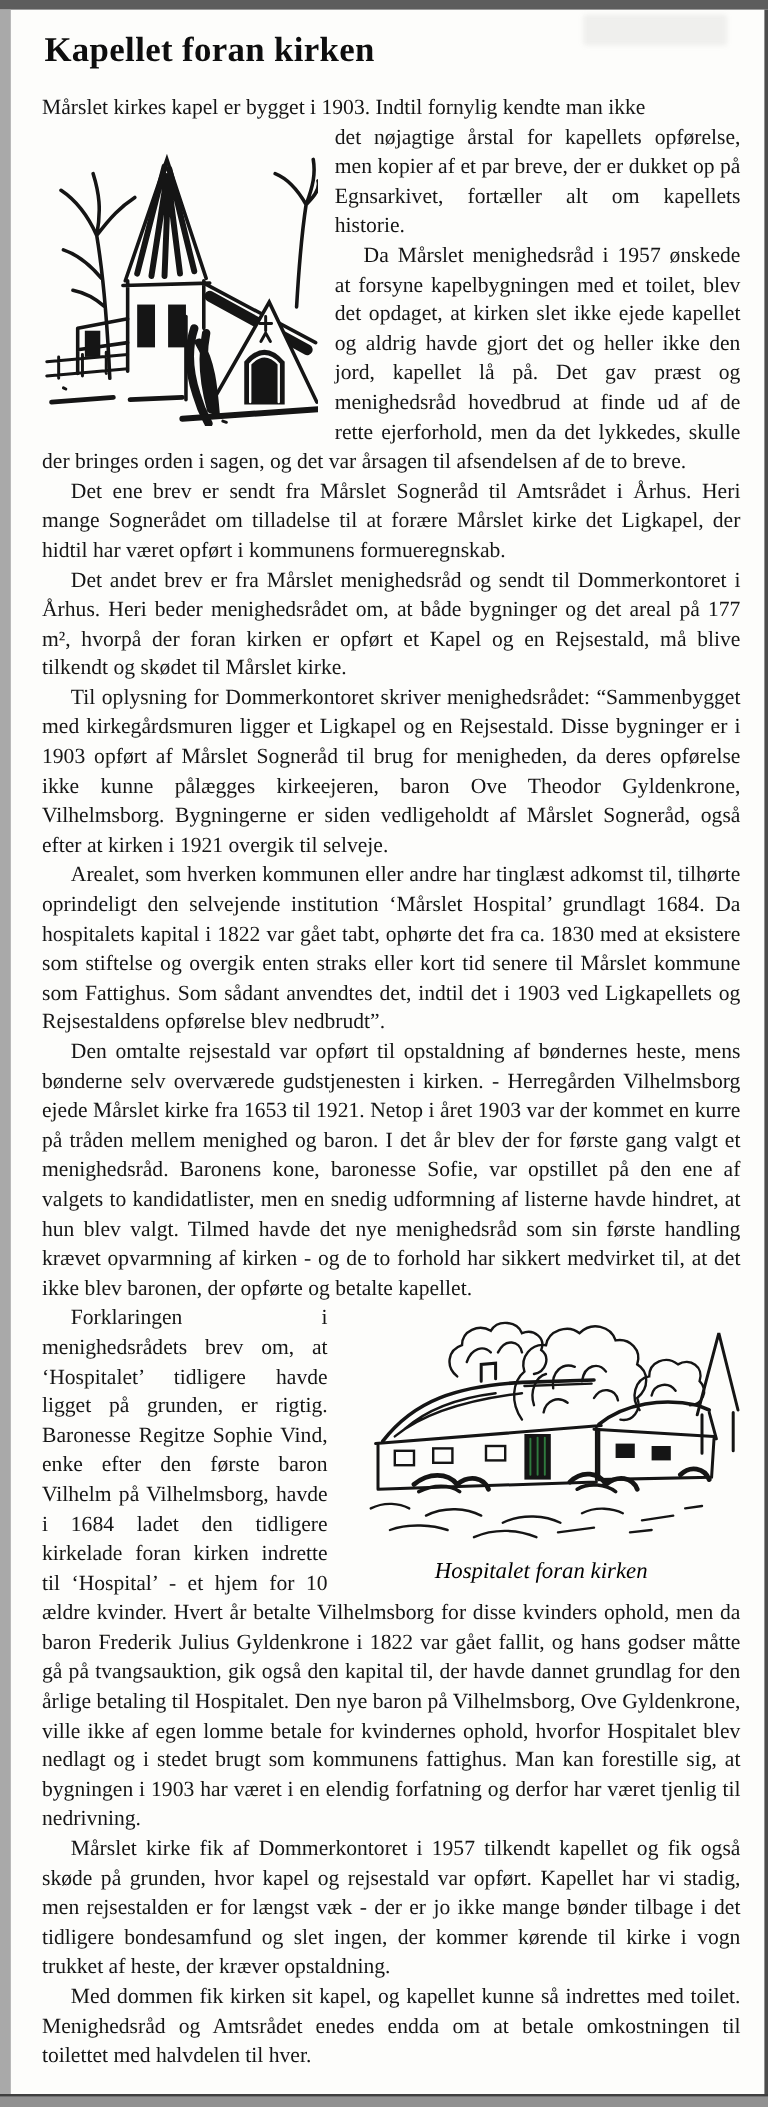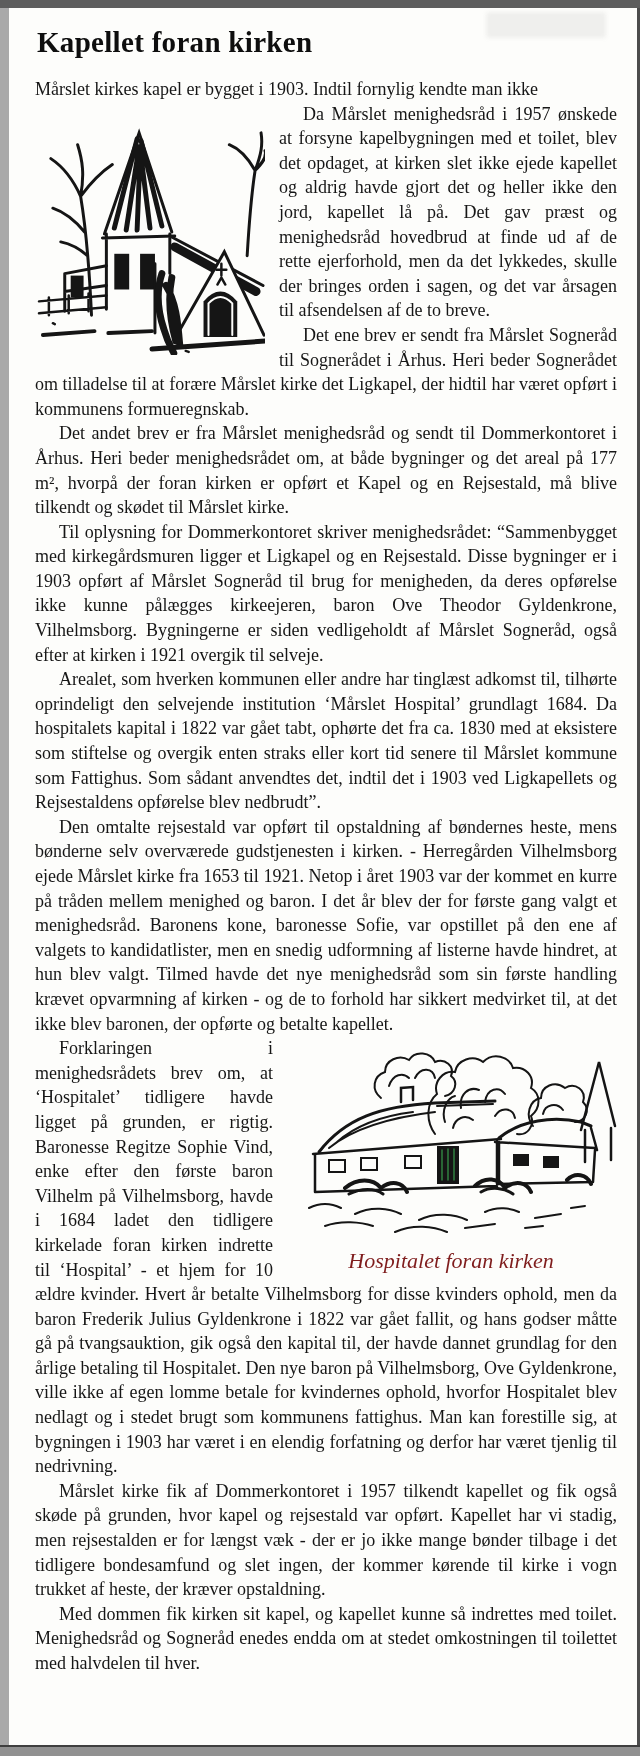--- a/index.html
+++ b/index.html
@@ -41,22 +41,22 @@
     margin:3px 14px 4px 0;
   }
   .fig-church svg { width:230px; height:250px; display:block; }
 
   .fig-hospital {
     float:right; width:332px;
     margin:4px 0 2px 12px; text-align:center;
   }
   .fig-hospital svg { width:332px; height:208px; display:block; }
   .fig-hospital figcaption {
-    font-style:italic; font-size:22px; line-height:24px;
-    margin-top:1px; color:#7f1d1d;
+    font-style:italic; font-size:19px; line-height:24px;
+    margin-top:1px; color:#000000;
   }
 </style>
 </head>
 <body>
 
 <div class="scan">
   <div class="frame-top"></div>
   <div class="frame-left"></div>
   <div class="frame-right"></div>
   <div class="frame-bottom"></div>
@@ -100,22 +100,23 @@
 
           <path stroke-width="7" d="M128 170 C122 188 124 208 130 226 C134 240 138 246 140 250 M138 174 C134 194 136 216 142 238 M132 182 C142 198 144 218 146 242"></path>
 
           <path stroke-width="4" d="M8 232 L60 228 M74 230 L118 228"></path>
           <path stroke-width="5" d="M118 246 L232 238"></path>
           <path stroke-width="2.5" d="M18 220 L20 221 M152 248 L155 249"></path>
         </g>
       </svg>
     </div>
 
+    <p class="body">det nøjagtige årstal for kapellets opførelse, men kopier af et par breve, der er dukket op på Egnsarkivet, fortæller alt om kapellets historie.</p>
     <p class="body indent">Da Mårslet menighedsråd i 1957 ønskede at forsyne kapelbygningen med et toilet, blev det opdaget, at kirken slet ikke ejede kapellet og aldrig havde gjort det og heller ikke den jord, kapellet lå på. Det gav præst og menighedsråd hovedbrud at finde ud af de rette ejerforhold, men da det lykkedes, skulle der bringes orden i sagen, og det var årsagen til afsendelsen af de to breve.</p>
-    <p class="body indent">Det ene brev er sendt fra Mårslet Sogneråd til Sognerådet i Århus. Heri beder Sognerådet om tilladelse til at forære Mårslet kirke det Ligkapel, der hidtil har været opført i kommunens formueregnskab.</p>
+    <p class="body indent">Det ene brev er sendt fra Mårslet Sogneråd til Amtsrådet i Århus. Heri mange Sognerådet om tilladelse til at forære Mårslet kirke det Ligkapel, der hidtil har været opført i kommunens formueregnskab.</p>
     <p class="body indent">Det andet brev er fra Mårslet menighedsråd og sendt til Dommerkontoret i Århus. Heri beder menighedsrådet om, at både bygninger og det areal på 177 m², hvorpå der foran kirken er opført et Kapel og en Rejsestald, må blive tilkendt og skødet til Mårslet kirke.</p>
     <p class="body indent">Til oplysning for Dommerkontoret skriver menighedsrådet: “Sammenbygget med kirkegårdsmuren ligger et Ligkapel og en Rejsestald. Disse bygninger er i 1903 opført af Mårslet Sogneråd til brug for menigheden, da deres opførelse ikke kunne pålægges kirkeejeren, baron Ove Theodor Gyldenkrone, Vilhelmsborg. Bygningerne er siden vedligeholdt af Mårslet Sogneråd, også efter at kirken i 1921 overgik til selveje.</p>
     <p class="body indent">Arealet, som hverken kommunen eller andre har tinglæst adkomst til, tilhørte oprindeligt den selvejende institution ‘Mårslet Hospital’ grundlagt 1684. Da hospitalets kapital i 1822 var gået tabt, ophørte det fra ca. 1830 med at eksistere som stiftelse og overgik enten straks eller kort tid senere til Mårslet kommune som Fattighus. Som sådant anvendtes det, indtil det i 1903 ved Ligkapellets og Rejsestaldens opførelse blev nedbrudt”.</p>
     <p class="body indent">Den omtalte rejsestald var opført til opstaldning af bøndernes heste, mens bønderne selv overværede gudstjenesten i kirken. - Herregården Vilhelmsborg ejede Mårslet kirke fra 1653 til 1921. Netop i året 1903 var der kommet en kurre på tråden mellem menighed og baron. I det år blev der for første gang valgt et menighedsråd. Baronens kone, baronesse Sofie, var opstillet på den ene af valgets to kandidatlister, men en snedig udformning af listerne havde hindret, at hun blev valgt. Tilmed havde det nye menighedsråd som sin første handling krævet opvarmning af kirken - og de to forhold har sikkert medvirket til, at det ikke blev baronen, der opførte og betalte kapellet.</p>
 
     <figure class="fig-hospital">
       <svg viewBox="0 0 332 208" xmlns="http://www.w3.org/2000/svg">
         <g stroke="#151515" fill="none" stroke-linecap="round" stroke-width="2">
 
           <path stroke-width="2.5" d="M296 90 L314 22 L330 86 M300 90 L300 122 M326 88 L326 120"></path>
@@ -153,16 +154,16 @@
 
           <path d="M24 168 C36 162 48 164 56 168 M70 174 C86 166 104 168 116 174 M134 180 C150 172 170 174 182 180 M200 172 C212 166 226 168 234 172 M250 178 L276 174 M286 168 L300 166"></path>
           <path d="M40 186 C56 180 76 182 88 186 M110 192 C128 184 148 186 162 192 M180 188 L210 184 M240 188 L258 186"></path>
         </g>
       </svg>
       <figcaption>Hospitalet foran kirken</figcaption>
     </figure>
 
     <p class="body indent">Forklaringen i menighedsrådets brev om, at ‘Hospitalet’ tidligere havde ligget på grunden, er rigtig. Baronesse Regitze Sophie Vind, enke efter den første baron Vilhelm på Vilhelmsborg, havde i 1684 ladet den tidligere kirkelade foran kirken indrette til ‘Hospital’ - et hjem for 10 ældre kvinder. Hvert år betalte Vilhelmsborg for disse kvinders ophold, men da baron Frederik Julius Gyldenkrone i 1822 var gået fallit, og hans godser måtte gå på tvangsauktion, gik også den kapital til, der havde dannet grundlag for den årlige betaling til Hospitalet. Den nye baron på Vilhelmsborg, Ove Gyldenkrone, ville ikke af egen lomme betale for kvindernes ophold, hvorfor Hospitalet blev nedlagt og i stedet brugt som kommunens fattighus. Man kan forestille sig, at bygningen i 1903 har været i en elendig forfatning og derfor har været tjenlig til nedrivning.</p>
     <p class="body indent">Mårslet kirke fik af Dommerkontoret i 1957 tilkendt kapellet og fik også skøde på grunden, hvor kapel og rejsestald var opført. Kapellet har vi stadig, men rejsestalden er for længst væk - der er jo ikke mange bønder tilbage i det tidligere bondesamfund og slet ingen, der kommer kørende til kirke i vogn trukket af heste, der kræver opstaldning.</p>
-    <p class="body indent">Med dommen fik kirken sit kapel, og kapellet kunne så indrettes med toilet. Menighedsråd og Sogneråd enedes endda om at stedet omkostningen til toilettet med halvdelen til hver.</p>
+    <p class="body indent">Med dommen fik kirken sit kapel, og kapellet kunne så indrettes med toilet. Menighedsråd og Amtsrådet enedes endda om at betale omkostningen til toilettet med halvdelen til hver.</p>
 
   </div>
 </div>
 
 </body></html>

